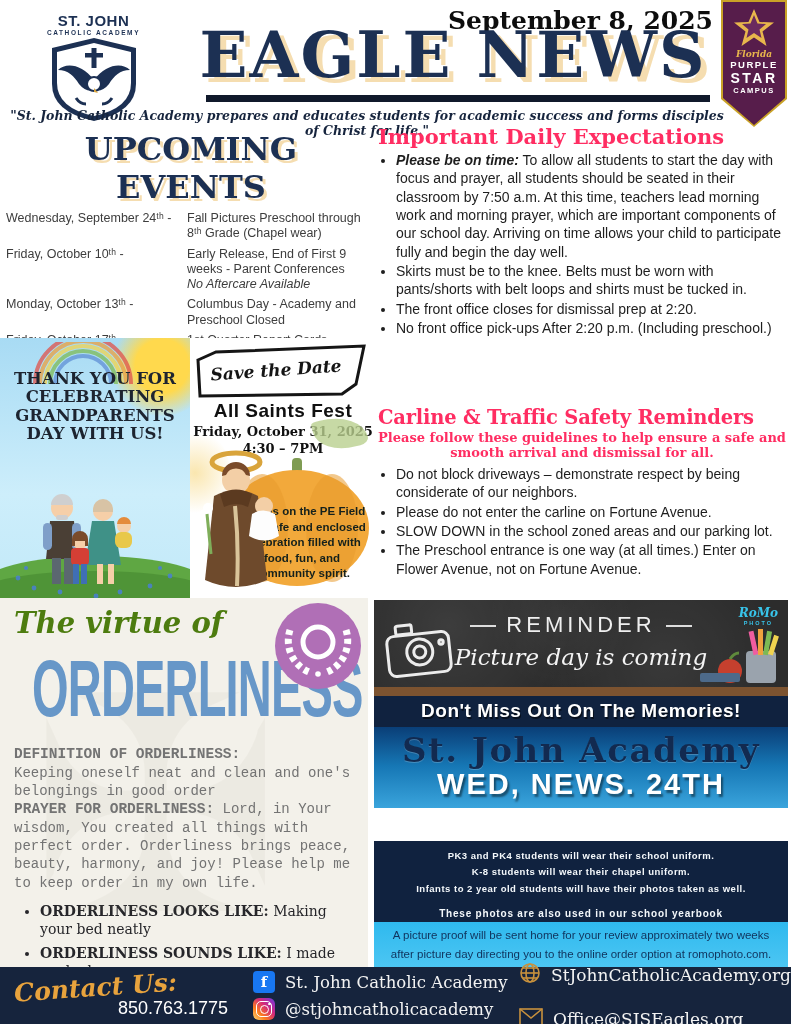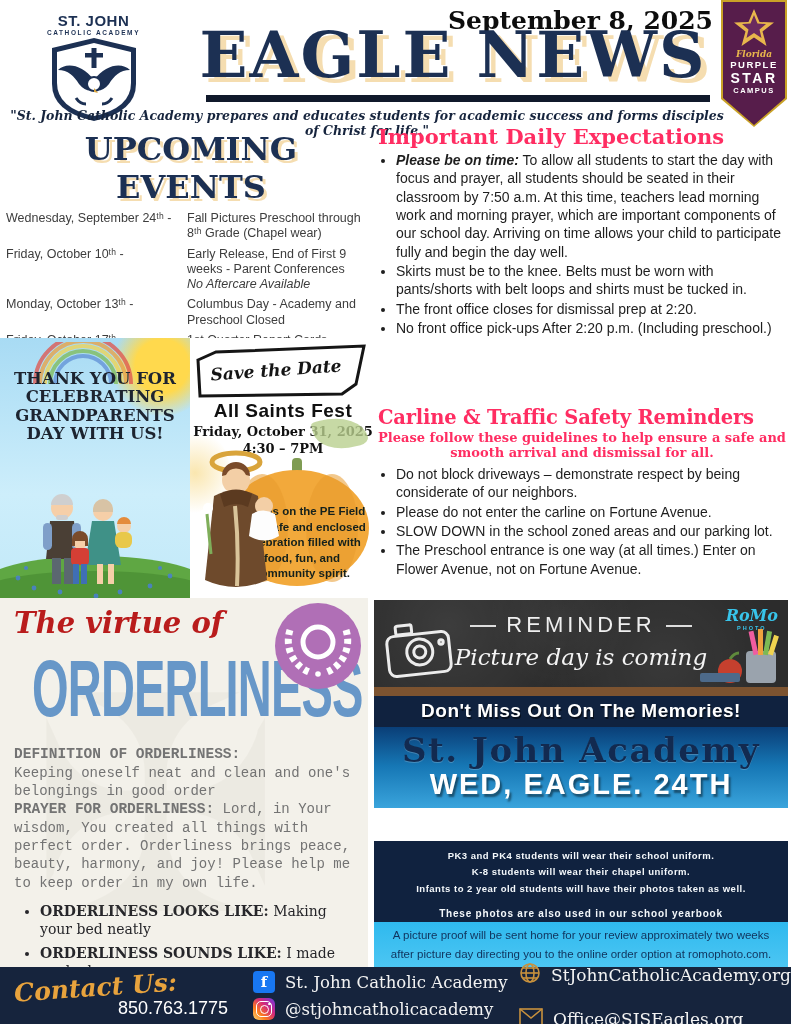--- a/index.html
+++ b/index.html
@@ -67,21 +67,21 @@
     border-radius:10% 90% 20% 80%; opacity:.8; transform:rotate(-15deg); }
   .pumpkin { position:absolute; right:4px; bottom:6px; }
   .sd-body { position:absolute; right:8px; bottom:16px; width:132px; text-align:center;
     font-weight:700; font-size:11.5px; line-height:1.35; color:#15211c; }
   .saint { position:absolute; left:2px; bottom:0; }
   
   .virtue { position:absolute; left:0; top:598px; width:368px; height:369px;
     background:#f3f1ea; padding:8px 14px 0 14px; overflow:hidden; }
   .wm { position:absolute; top:60px; left:30px; font-size:300px; color:#8c8671; opacity:.06;
     font-family:"DejaVu Sans", sans-serif; pointer-events:none; line-height:1; }
-  .virtue-pre { font-family:"DejaVu Serif", serif; font-style:italic; font-weight:bold; font-size:29px; color:#b91c1c; }
+  .virtue-pre { font-family:"DejaVu Serif", serif; font-style:italic; font-weight:bold; font-size:29px; color:#4d7c0f; }
   .virtue-name { display:inline-block; font-weight:800; font-size:56px; color:#6797c8;
     letter-spacing:-1px; transform:scale(.84,1.42); transform-origin:left top; margin:2px 0 0 18px; }
   .virtue-badge { position:absolute; top:4px; right:6px; }
   .virtue-body { margin-top:38px; font-family:Liberation Mono, monospace; font-size:14px; line-height:1.3; color:#737373; position:relative; }
   .virtue-body b { font-size:14.5px; }
   .virtue-list { margin:10px 0 0 26px; font-family:"DejaVu Serif", serif; font-size:14px; line-height:1.3; color:#26262a; }
   .virtue-list li { margin-bottom:6px; }
   
   .expectations { position:absolute; left:378px; top:124px; width:408px; }
   .pink-h { font-family:"DejaVu Serif", serif; font-weight:800; font-size:21px; color:#ff2d62; margin-bottom:2px; }
@@ -98,21 +98,21 @@
       radial-gradient(circle at 70% 70%, rgba(255,255,255,.06), transparent 40%),
       radial-gradient(circle at 45% 20%, rgba(255,255,255,.05), transparent 30%),
       #2c2c2c; }
   .chalk-title { position:absolute; top:12px; left:0; width:100%; text-align:center;
     font-size:22px; letter-spacing:4px; color:#efefef; }
   .chalk-title::before, .chalk-title::after { content:""; display:inline-block; width:26px; height:2px; background:#ddd; vertical-align:middle; margin:0 10px; }
   .chalk-sub { position:absolute; top:44px; left:0; width:100%; text-align:center;
     font-family:"DejaVu Serif", serif; font-style:italic; font-size:23px; color:#f4f4f4; }
   .chalk-cam { position:absolute; left:8px; top:14px; }
   .brand { position:absolute; right:10px; top:6px; text-align:center; }
-  .brand-name { font-family:"DejaVu Serif", serif; font-style:italic; font-weight:bold; font-size:16px; color:#38c4ea; }
+  .brand-name { font-family:"DejaVu Serif", serif; font-style:italic; font-weight:bold; font-size:12px; color:#38c4ea; }
   .brand-sub { font-size:5.5px; letter-spacing:2px; color:#38c4ea; font-weight:700; }
   .chalk-props { position:absolute; right:6px; bottom:0; }
   .band1 { height:36px; background:#10223f; color:#fff; display:flex; align-items:center; justify-content:center;
     font-weight:800; font-size:19px; letter-spacing:.5px; text-shadow:1px 2px 0 rgba(0,0,0,.55); }
   .bluegrad { height:96px; background:linear-gradient(#0a3e77, #1677b5 48%, #3aa4dc); 
     display:flex; flex-direction:column; align-items:center; justify-content:center; }
   .flyer-school { font-family:"DejaVu Serif", serif; font-weight:800; font-size:34px; letter-spacing:1.5px;
     color:#122a50; text-shadow:0 1px 0 rgba(255,255,255,.2); line-height:1.05; }
   .flyer-date { font-weight:800; font-size:29px; letter-spacing:2px; color:#fff; text-shadow:2px 3px 2px rgba(0,0,0,.45); line-height:1.15; }
   .details { flex:1; background:#10223f; color:#f4f8fb; text-align:center;
@@ -382,21 +382,21 @@
           <rect x="75" y="6" width="5" height="20" fill="#f0d34f" transform="rotate(18 77 16)"></rect>
           <circle cx="34" cy="42" r="12" fill="#c6402e"></circle>
           <path d="M34 30 q4 -6 9 -6" stroke="#5f8a3c" stroke-width="3" fill="none"></path>
           <rect x="4" y="44" width="40" height="9" rx="2" fill="#4d6a8a"></rect>
         </svg>
       </span>
     </div>
     <div class="band1">Don't Miss Out On The Memories!</div>
     <div class="bluegrad">
       <div class="flyer-school">St. John Academy</div>
-      <div class="flyer-date">WED, EAGLE. 24TH</div>
+      <div class="flyer-date">WED, NEWS. 24TH</div>
     </div>
     <div class="details">
       <div>PK3 and PK4 students will wear their school uniform.</div>
       <div>K-8 students will wear their chapel uniform.</div>
       <div>Infants to 2 year old students will have their photos taken as well.</div>
       <div class="yearbook">These photos are also used in our school yearbook</div>
     </div>
     <div class="proof">A picture proof will be sent home for your review approximately two weeks after picture day directing you to the online order option at romophoto.com.</div>
   </div>
 

